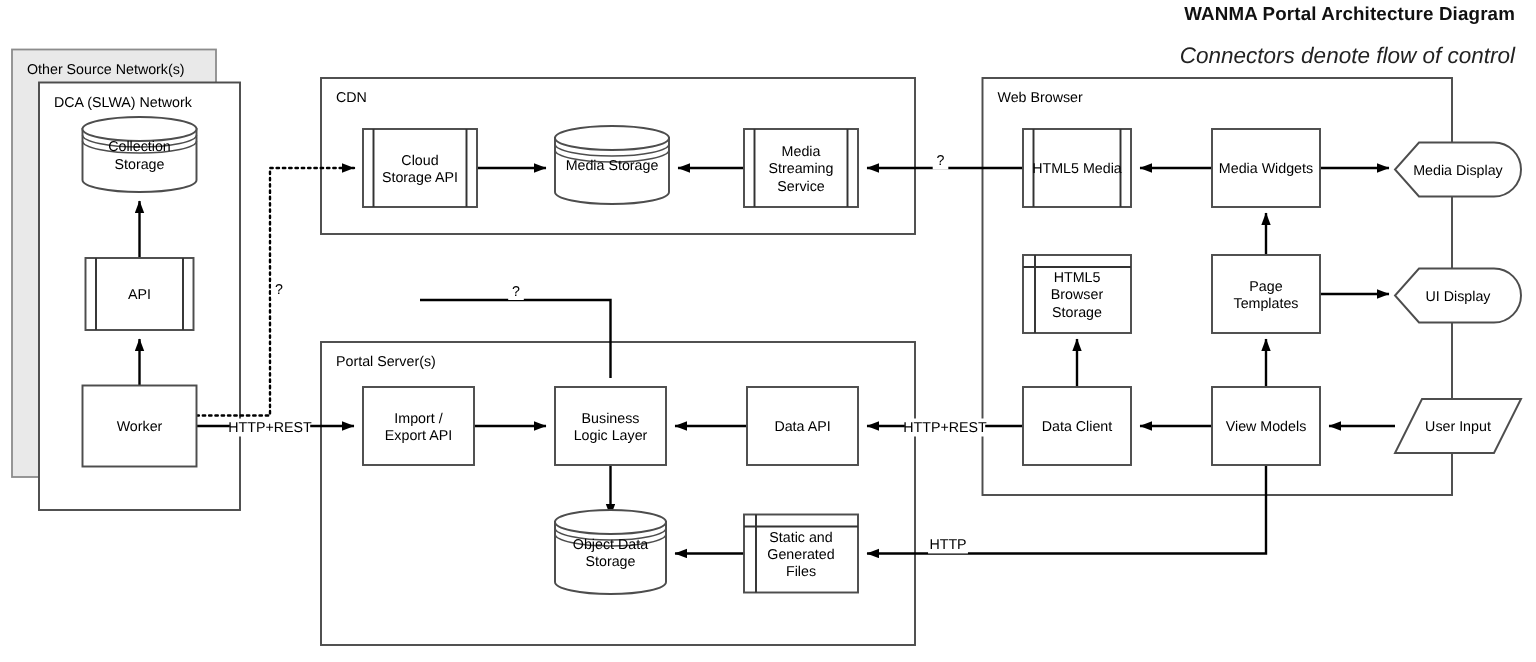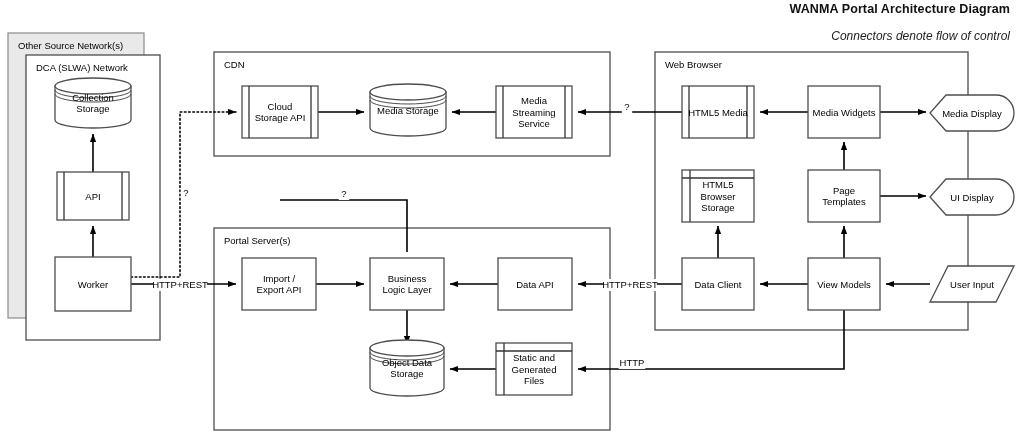--- a/index.html
+++ b/index.html
@@ -1,21 +1,21 @@
 <!DOCTYPE html>
 <html><head>
 <meta charset="utf-8">
 <style>
   html,body{margin:0;padding:0;background:#ffffff;}
   body{width:1024px;height:441px;font-family:"Liberation Sans",sans-serif;overflow:hidden;}
   #stage{position:relative;width:1024px;height:441px;}
   #diagram{position:absolute;left:0;top:0;}
   .hdr{position:absolute;right:14px;text-align:right;color:#111;}
   .hdr-title{top:2px;font-size:12.5px;font-weight:bold;letter-spacing:.1px;}
-  .hdr-sub{top:29px;font-size:12px;font-style:italic;color:#222;}
+  .hdr-sub{top:29px;font-size:15px;font-style:italic;color:#222;}
   text{font-family:"Liberation Sans",sans-serif;fill:#000;}
   .lbl{font-size:9.5px;}
   .grp-lbl{font-size:9.5px;}
   .edge-lbl{font-size:9.5px;}
   .shape{fill:#ffffff;stroke:#4d4d4d;stroke-width:1.3;}
   .grp{fill:#ffffff;stroke:#4d4d4d;stroke-width:1.3;}
   .grp-shaded{fill:#e9e9e9;stroke:#8c8c8c;stroke-width:1.2;}
   .bar{stroke:#333333;stroke-width:1.3;fill:none;}
   .lnk{stroke:#000000;stroke-width:1.6;fill:none;}
   .lnk-dot{stroke:#000000;stroke-width:1.6;fill:none;stroke-dasharray:1.6 2.6;stroke-linecap:round;}

